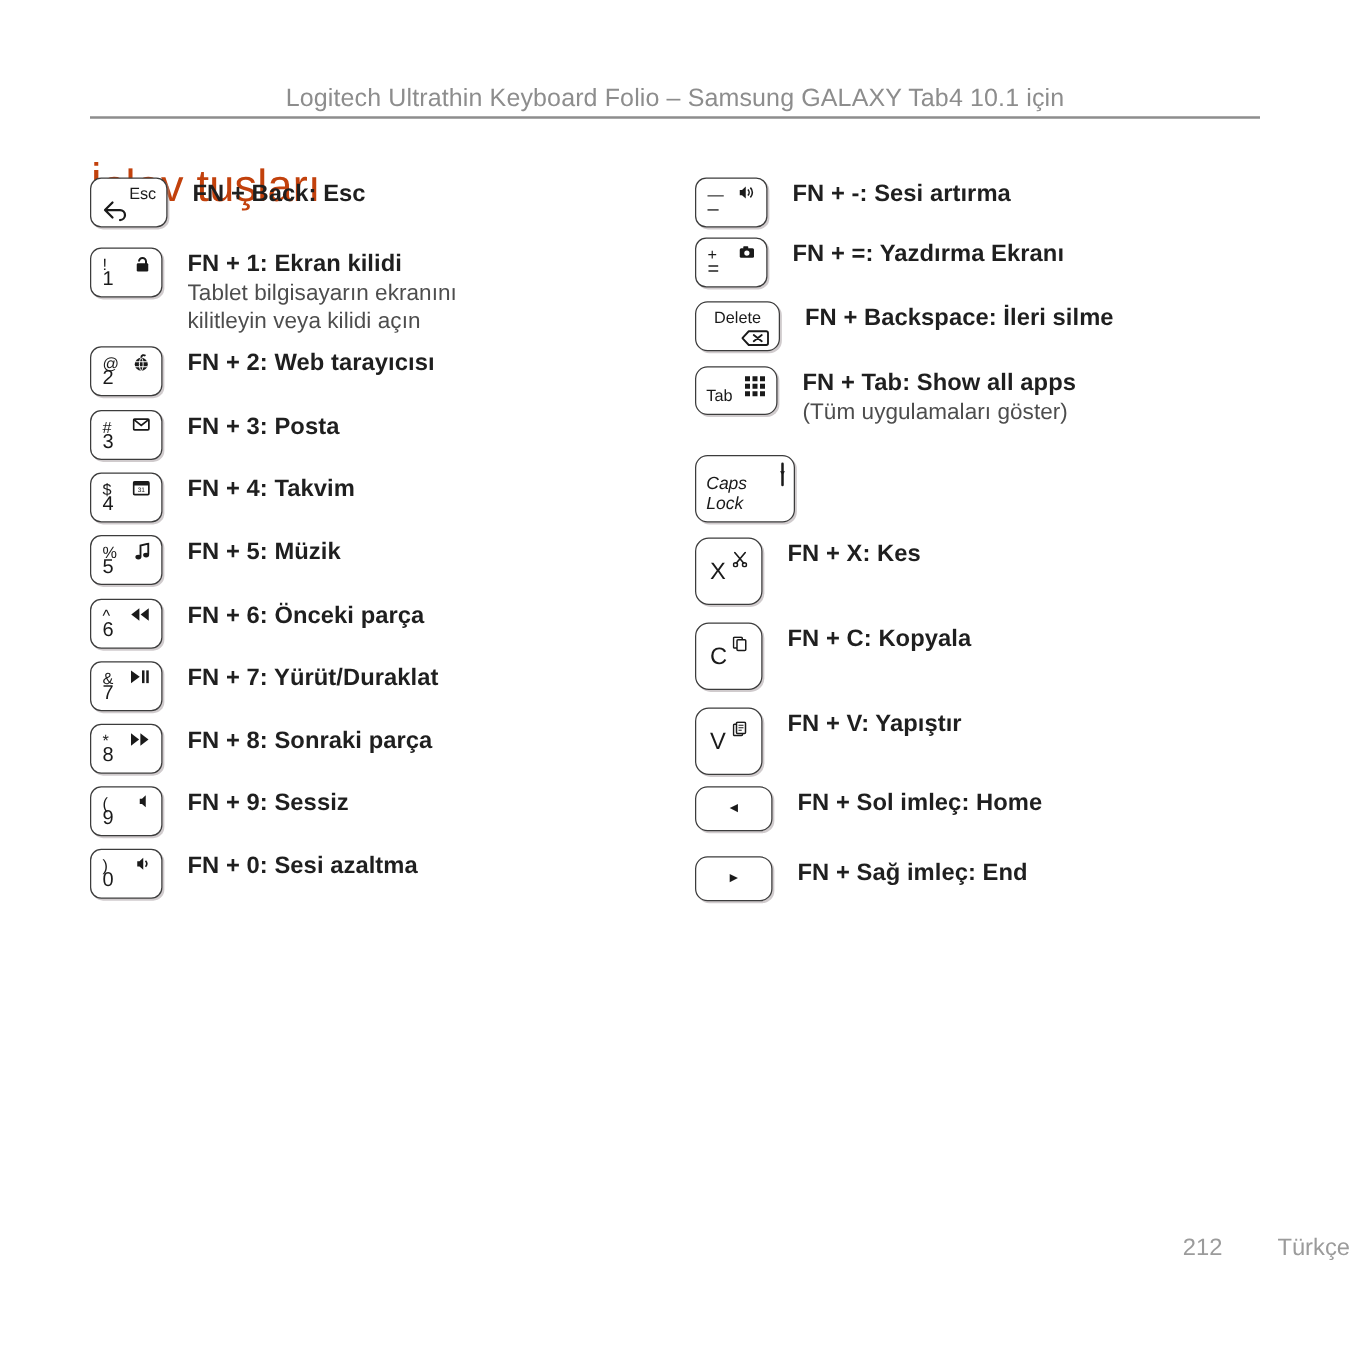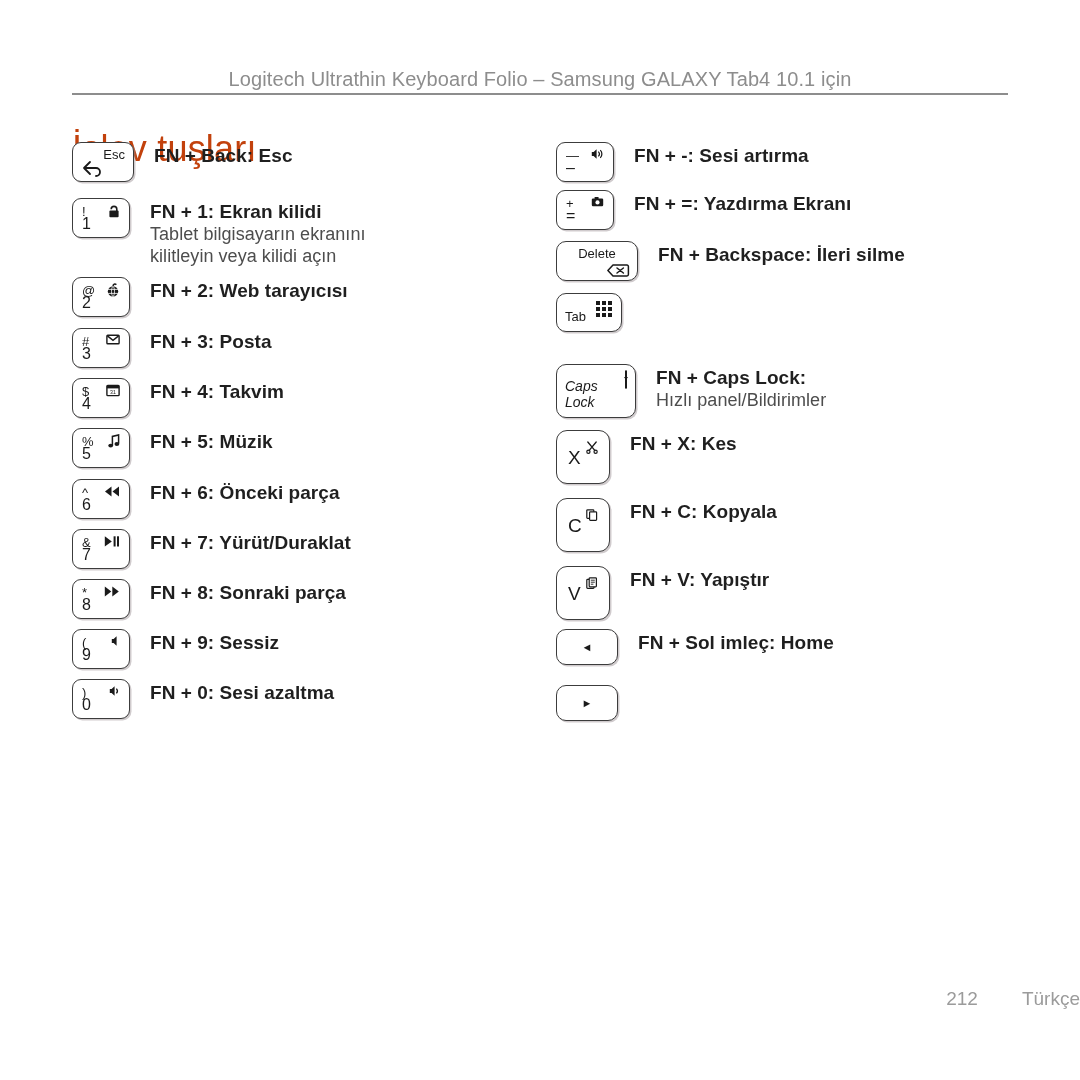--- a/index.html
+++ b/index.html
@@ -65,21 +65,21 @@
     position: relative;
     box-sizing: border-box;
     border: 1.6px solid #3c3c3c;
     border-radius: 9px;
     background: #fff;
     flex: 0 0 auto;
     box-shadow: 1.5px 1.5px 0 rgba(150,140,145,0.45);
   }
   .keycap.k-esc    { width: 62px;  height: 40px; }
   .keycap.k-num    { width: 58px;  height: 40px; }
-  .keycap.k-delete { width: 82px;  height: 40px; border-radius: 10px;}
+  .keycap.k-delete { width: 68px;  height: 40px; border-radius: 10px;}
   .keycap.k-tab    { width: 66px;  height: 39px; border-radius: 10px;}
   .keycap.k-caps   { width: 80px;  height: 54px; border-radius: 10px;}
   .keycap.k-letter { width: 54px;  height: 54px; border-radius: 11px;}
   .keycap.k-arrow  { width: 62px;  height: 36px; border-radius: 10px;}
 
   
   .kg {
     position: absolute;
     color: #1a1a1a;
     line-height: 1;
@@ -402,29 +402,29 @@
             <i></i>
             <i></i>
             <i></i>
             <i></i>
             <i></i>
             <i></i>
             <i></i>
           </span>
         </span>
       </div>
+      <div class="desc">
+        <div class="desc-title">FN + Tab: Show all apps</div>
+        <div class="desc-sub">(Tüm uygulamaları göster)</div>
+      </div>
     </div>
     <div class="row" style="position: absolute; top: 222px;">
       <div class="keycap k-caps">
         <span class="kg kg-caps-word">Caps<br>Lock</span>
         <span class="kg kg-caps-icon"><span class="panelicon"></span></span>
-      </div>
-      <div class="desc">
-        <div class="desc-title">FN + Caps Lock:</div>
-        <div class="desc-sub">Hızlı panel/Bildirimler</div>
       </div>
     </div>
     <div class="row" style="position: absolute; top: 288px;">
       <div class="keycap k-letter">
         <span class="kg kg-letter-main">X</span>
         <span class="kg kg-letter-sup">
           <svg class="ic" width="12" height="13" viewBox="0 0 12 13">
             <path d="M1.8 1 L9 9.6 M10.2 1 L3 9.6" stroke="#1a1a1a" stroke-width="1.3" fill="none" stroke-linecap="round"></path>
             <circle cx="2.4" cy="10.8" r="1.6" fill="none" stroke="#1a1a1a" stroke-width="1.2"></circle>
             <circle cx="9.6" cy="10.8" r="1.6" fill="none" stroke="#1a1a1a" stroke-width="1.2"></circle>
@@ -469,18 +469,21 @@
         <span class="kg kg-arrow-mid">◄</span>
       </div>
       <div class="desc">
         <div class="desc-title">FN + Sol imleç: Home</div>
       </div>
     </div>
     <div class="row" style="position: absolute; top: 543px;">
       <div class="keycap k-arrow">
         <span class="kg kg-arrow-mid">►</span>
       </div>
+      <div class="desc">
+        <div class="desc-title">FN + Sağ imleç: End</div>
+      </div>
     </div>
   </div>
 
 <div class="footer">
   <span class="pageno">212</span><span>Türkçe</span>
 </div>
 
 </body></html>

